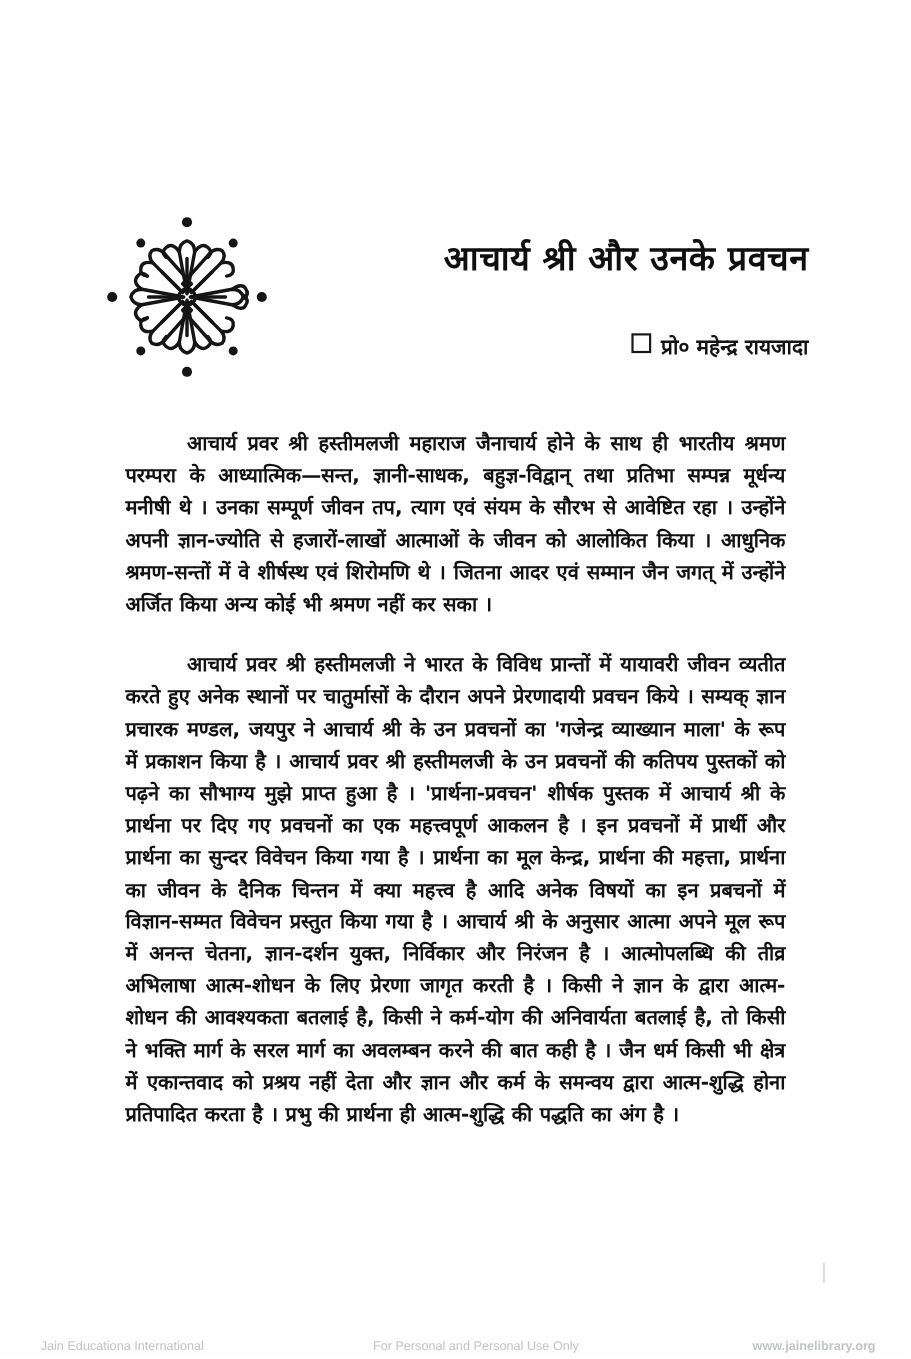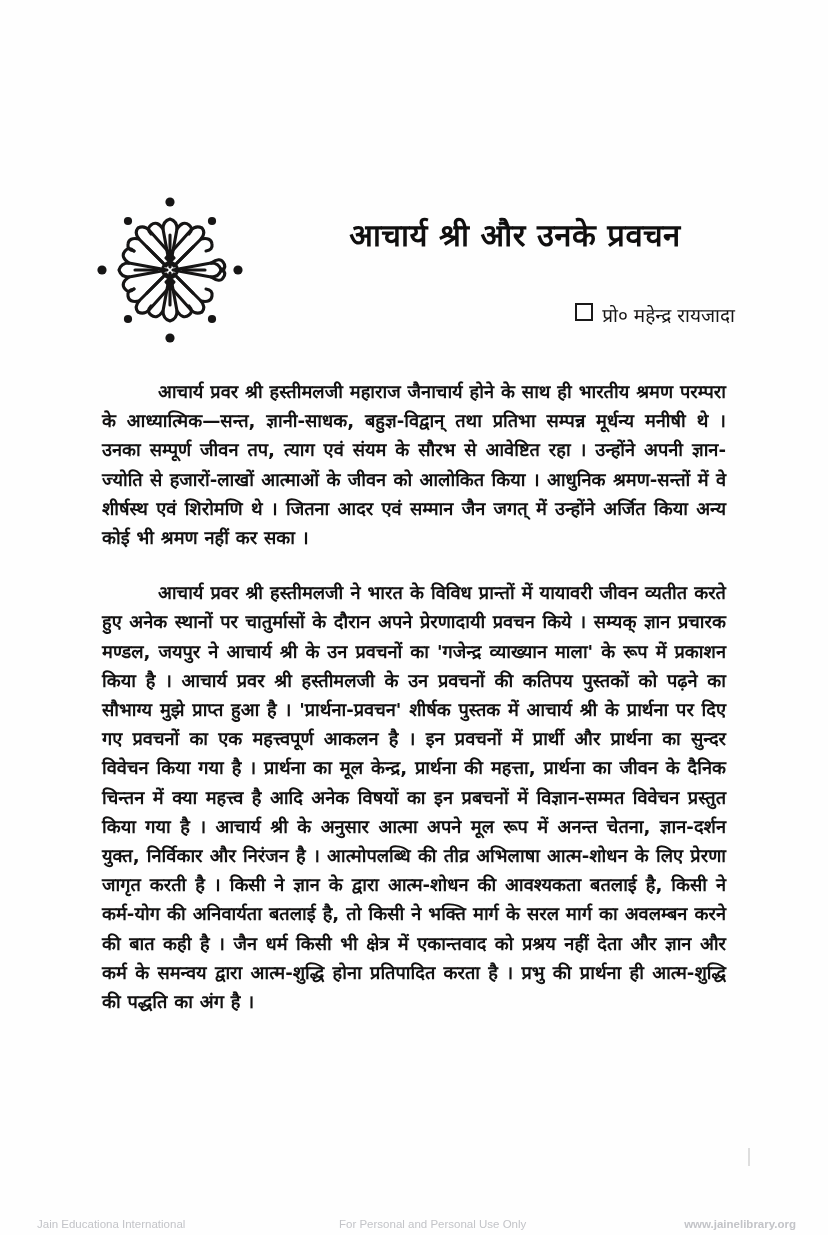--- a/index.html
+++ b/index.html
@@ -40,38 +40,38 @@
     left: 200px;
     top: 0px;
     width: 440px;
     height: 160px;
   }
   .title {
     position: absolute;
     left: 0;
     top: 28px;
     width: 440px;
-    text-align: center;
+    text-align: right;
     font-family: "DejaVu Sans", sans-serif;
     font-size: 31px;
     font-weight: bold;
     color: #100f0f;
     letter-spacing: 0.4px;
     line-height: 1.1;
     white-space: nowrap;
   }
   .byline {
     position: absolute;
     left: 0;
     top: 112px;
     width: 440px;
     text-align: right;
     font-family: "DejaVu Sans", sans-serif;
     font-size: 19px;
-    font-weight: normal;
+    font-weight: bold;
     color: #151414;
     white-space: nowrap;
   }
   .byline-box {
     display: inline-block;
     width: 14px;
     height: 14px;
     border: 2px solid #1a1919;
     margin-right: 9px;
     vertical-align: 1px;
@@ -86,21 +86,21 @@
   }
   .para {
     font-family: "DejaVu Sans", sans-serif;
     font-size: 18.2px;
     font-weight: 600;
     color: #121111;
     text-align: justify;
     text-align-last: left;
     line-height: 29.2px;
     text-indent: 56px;
-    margin: 4px;
+    margin: 16px;
     word-spacing: 0.5px;
   }
   .para + .para {
     margin-top: 26px;
   }
 
   
   .footer {
     position: absolute;
     left: 0;

